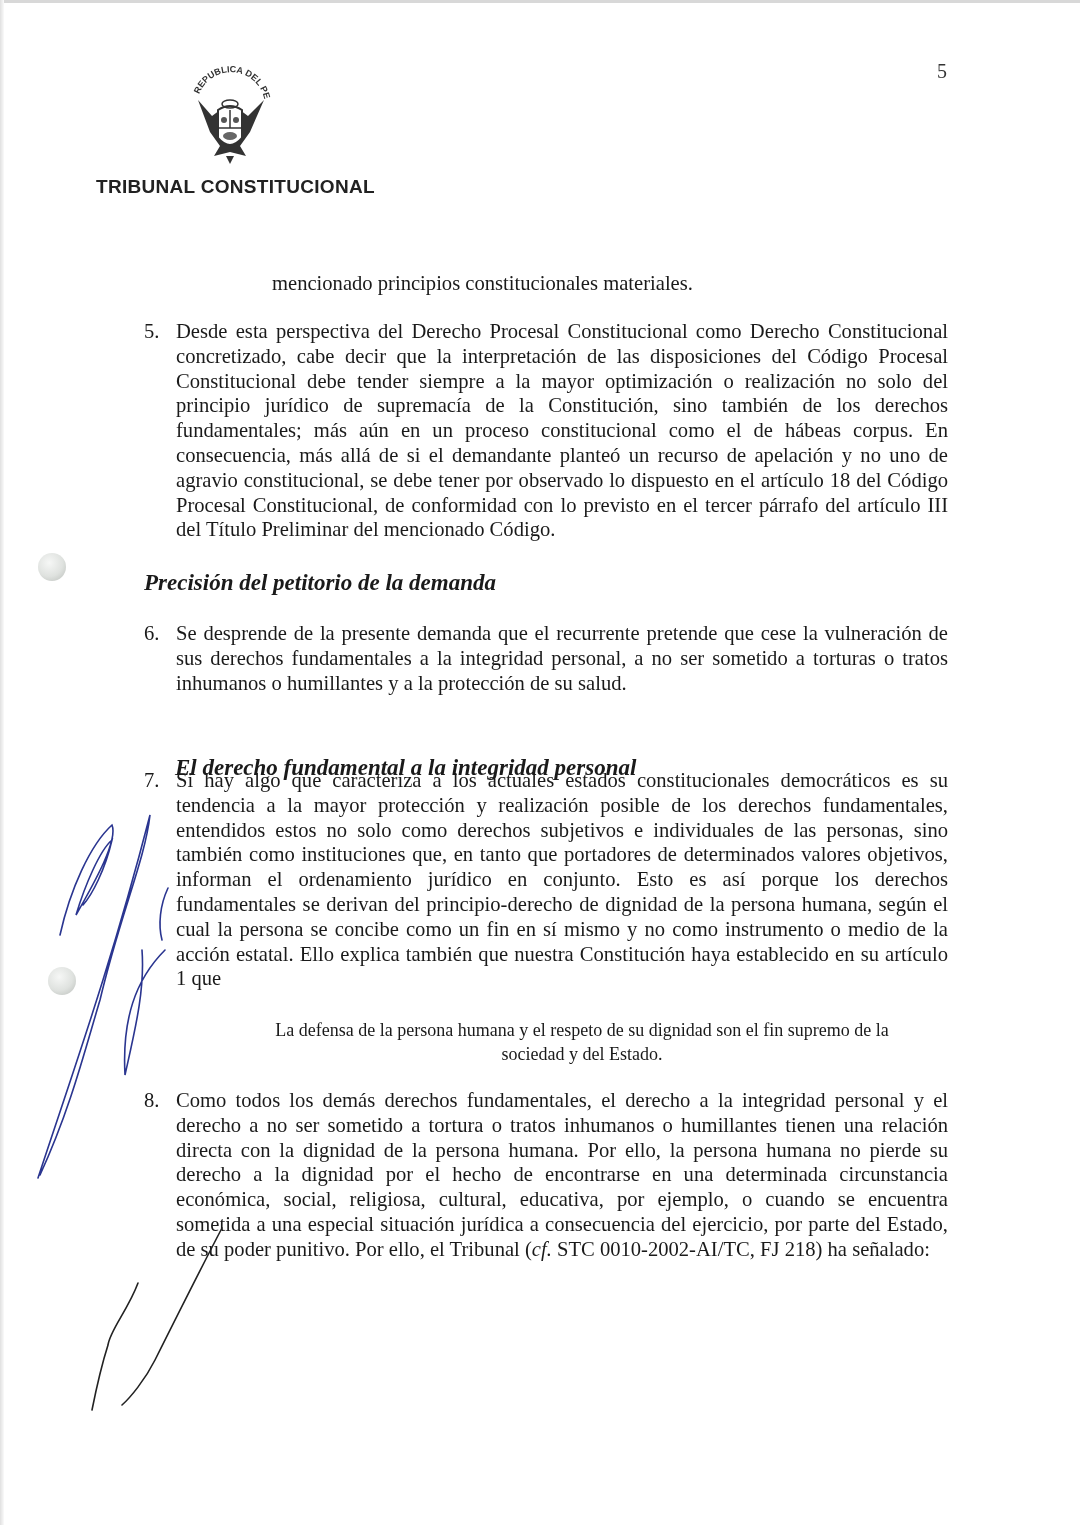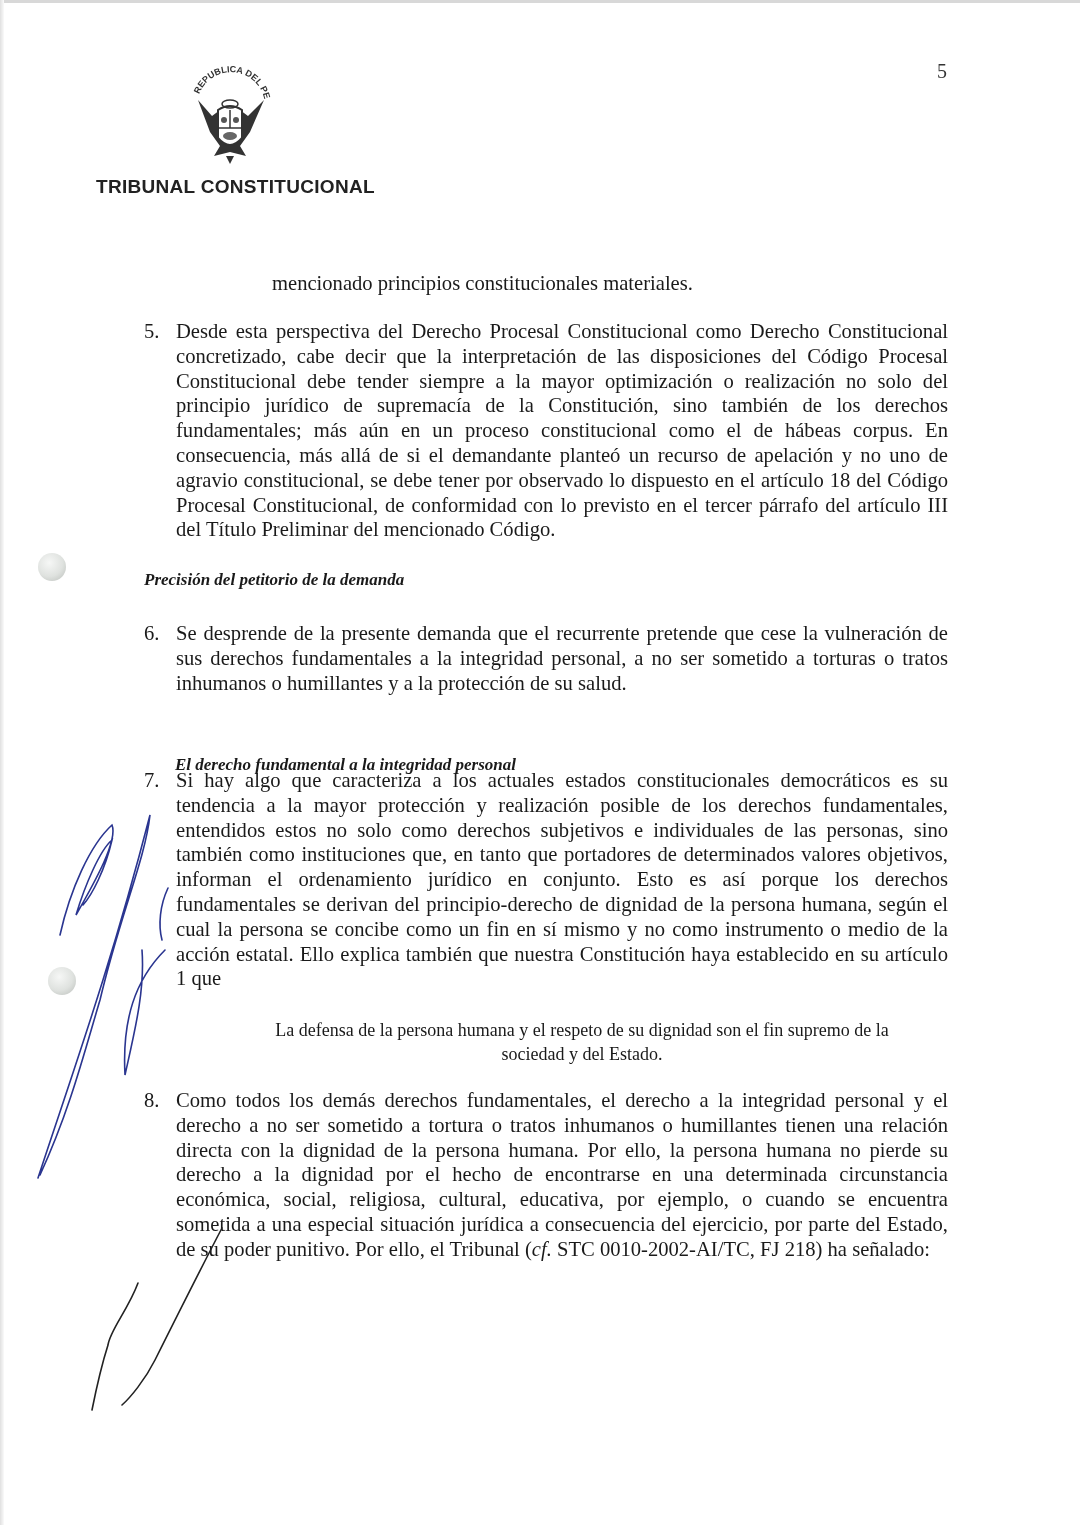--- a/index.html
+++ b/index.html
@@ -8,21 +8,21 @@
   .top-edge { position: absolute; left: 0; top: 0; width: 1080px; height: 3px; background: #d8d8d8; }
   .left-edge { position: absolute; left: 0; top: 0; width: 4px; height: 1525px; background: linear-gradient(to right,#e0e0e0,#fafafa); }
   .seal { position: absolute; left: 180px; top: 60px; width: 100px; height: 110px; }
   .institution { position: absolute; left: 96px; top: 176px; font-family: "Liberation Sans", "DejaVu Sans", sans-serif;
                  font-size: 19px; font-weight: bold; letter-spacing: 0.3px; color: #222; }
   .page-number { position: absolute; left: 937px; top: 60px; font-size: 20px; color: #333; }
   .punch-hole { position: absolute; width: 28px; height: 28px; border-radius: 50%;
                 background: radial-gradient(circle at 40% 35%, #f6f7f6 0%, #dfe2df 55%, #b9bdb9 100%); }
   .para { position: absolute; left: 176px; width: 772px; font-size: 20.6px; line-height: 24.8px; text-align: justify; }
   .para .num { position: absolute; left: -32px; top: 0; }
-  .heading { position: absolute; left: 144px; font-size: 17px; font-style: italic; font-weight: bold; }
+  .heading { position: absolute; left: 144px; font-size: 23px; font-style: italic; font-weight: bold; }
   .cont { position: absolute; left: 272px; top: 272px; font-size: 20.6px; }
   .quote { position: absolute; left: 272px; width: 620px; font-size: 18px; line-height: 24px; }
   .sig { position: absolute; left: 0; top: 0; }
 </style>
 </head>
 <body>
 
 <div class="top-edge"></div>
 <div class="left-edge"></div>
 

